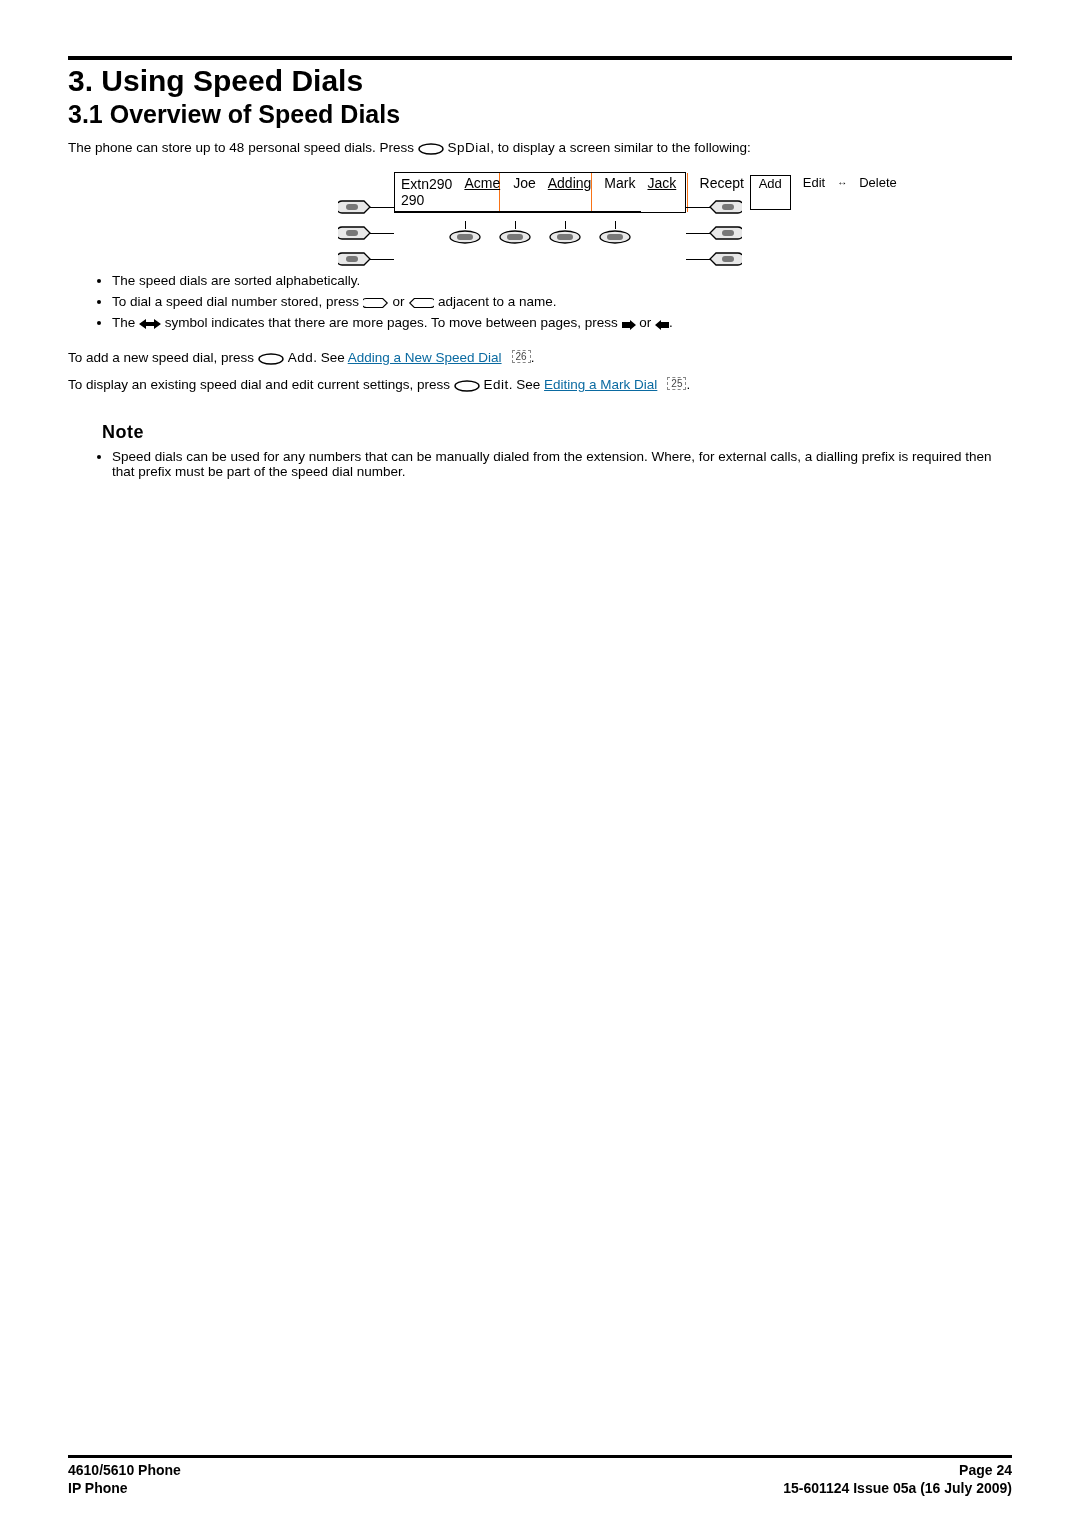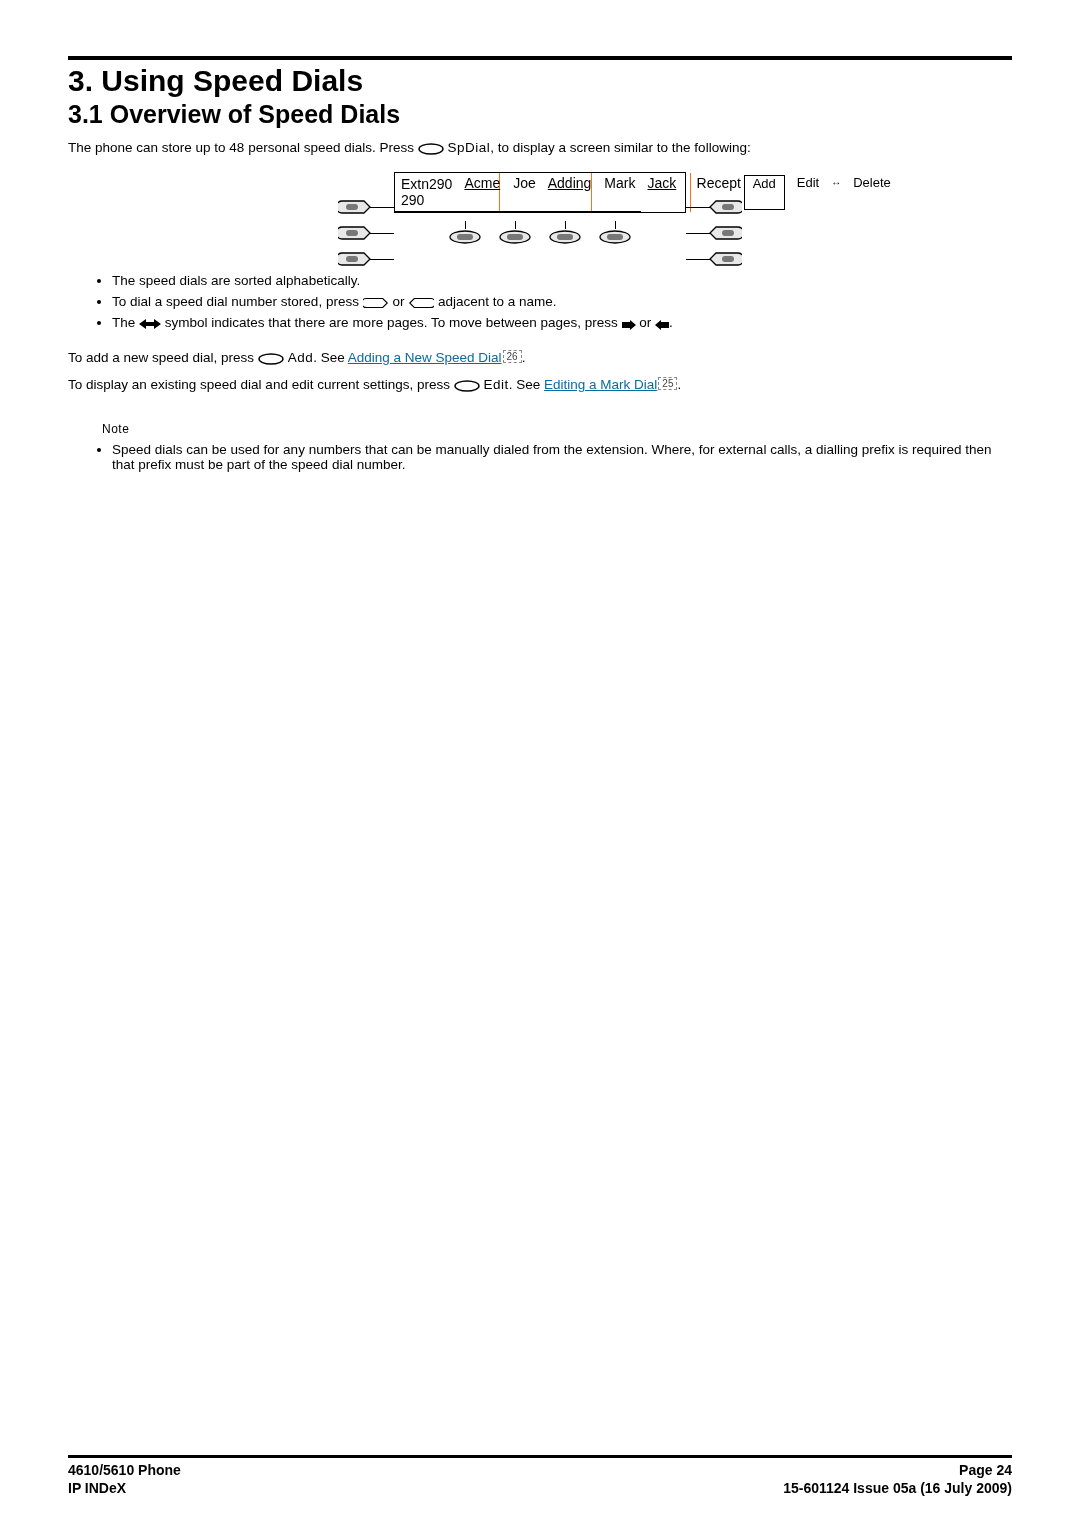--- a/index.html
+++ b/index.html
@@ -112,33 +112,33 @@
       margin: 0 0 20px 0;
     }
     ul.bullets li { margin: 6px 0; font-size: 13.5px; }
 
     .link { color: #0a6aa1; text-decoration: underline; }
     .pgref {
       display: inline-block;
       font-size: 10px;
       border: 1px dashed #888;
       padding: 0 3px;
-      margin-left: 1px;
+      margin-left: 10px;
       vertical-align: 2px;
       color: #444;
     }
 
     .inline-icon {
       display: inline-block;
       vertical-align: -3px;
     }
     .inline-icon svg { display:block; }
 
     .para { margin: 12px 0; font-size: 13.5px; }
-    .note-head { font-weight: normal; font-size: 12px; margin-top: 30px; letter-spacing: 0.5px; padding-left: 34px; }
+    .note-head { font-weight: bold; font-size: 18px; margin-top: 30px; letter-spacing: 0.5px; padding-left: 34px; }
 
     .footer {
       position: absolute;
       left: 68px; right: 68px; bottom: 32px;
     }
     .footer .frule { border-top: 3px solid #000; margin-bottom: 4px; }
     .footer-row { display:flex; justify-content:space-between; font-weight:bold; font-size:14px; }
     .footer-row2 { display:flex; justify-content:space-between; font-weight:bold; font-size:14px; margin-top:2px;}
   </style>
 </head>
@@ -213,21 +213,21 @@
         <div class="lcd-title-rest"></div>
       </div>
       <div class="lcd-name-row">
         <div class="lcd-left">Acme</div>
         <div class="lcd-right">Joe</div>
       </div>
       <div class="lcd-name-row">
         <div class="lcd-left">Adding</div>
         <div class="lcd-right">Mark</div>
       </div>
-      <div class="lcd-name-row" style="border-bottom:none;">
+      <div class="lcd-name-row" style="border-bottom:none;gap:6px;">
         <div class="lcd-left">Jack</div>
         <div class="lcd-right">Recept</div>
       </div>
       <div class="lcd-softkeys">
         <span class="softkey">Add</span>
         <span class="softkey-plain">Edit</span>
         <span class="arrows-mini">↔</span>
         <span class="softkey-plain">Delete</span>
       </div>
     </div>
@@ -339,18 +339,18 @@
     </li>
   </ul>
 
   <div class="footer">
     <div class="frule"></div>
     <div class="footer-row">
       <span>4610/5610 Phone</span>
       <span>Page 24</span>
     </div>
     <div class="footer-row2">
-      <span>IP INDeX</span>
+      <span>IP Phone</span>
       <span>15-601124 Issue 05a (16 July 2009)</span>
     </div>
   </div>
 
 </div>
 
 </body></html>

